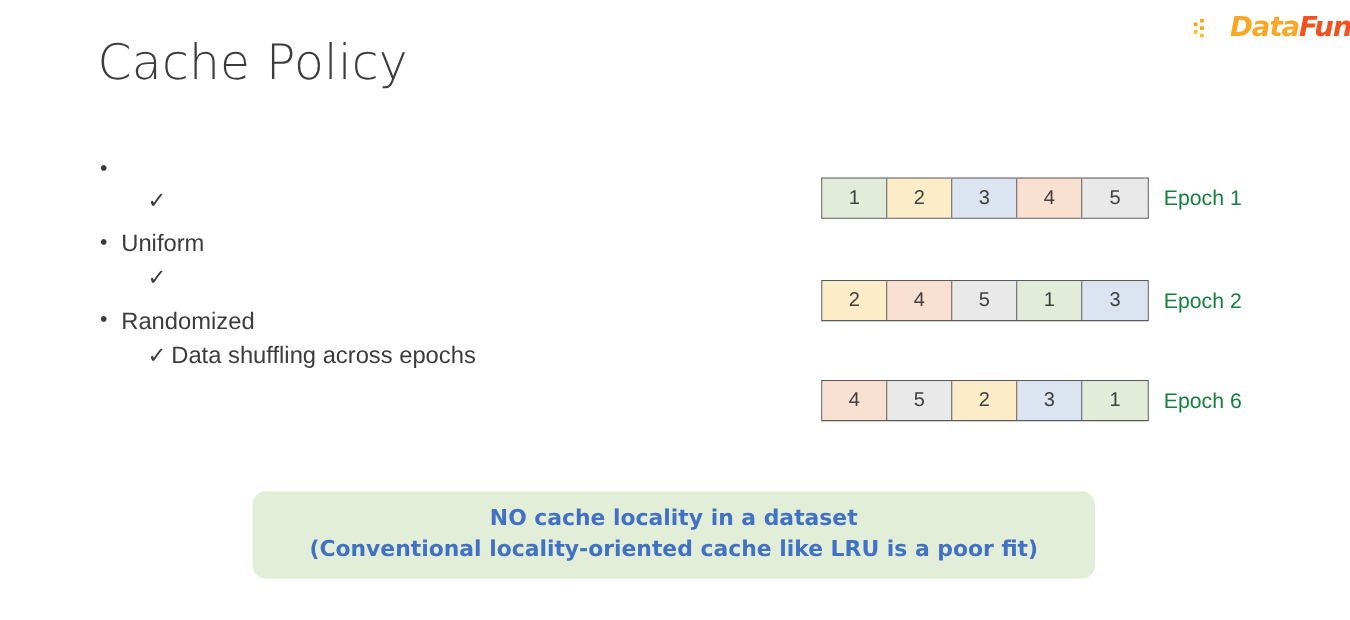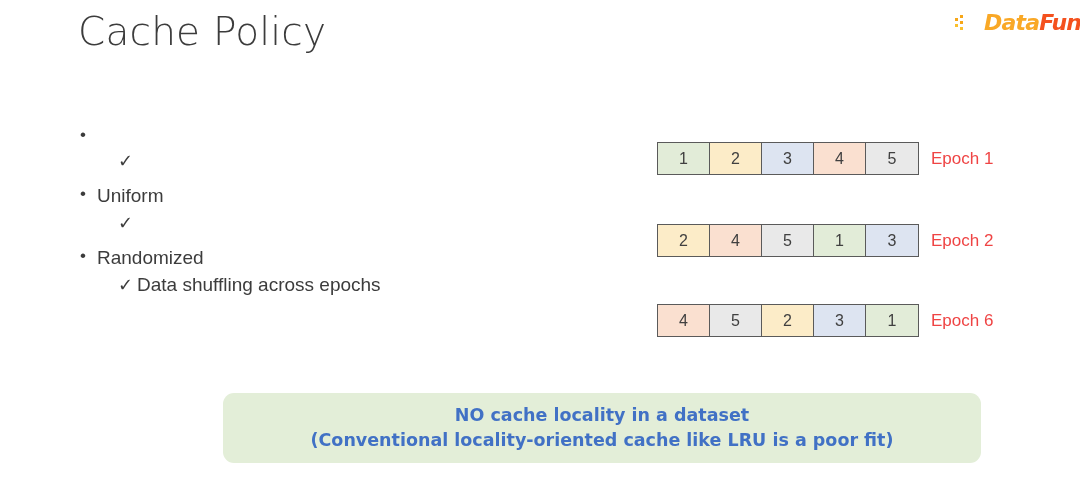--- a/index.html
+++ b/index.html
@@ -32,21 +32,21 @@
   .logo-text{
     font-family:"DejaVu Sans",sans-serif;
     font-weight:bold;font-style:italic;
     font-size:22px;letter-spacing:-0.8px;line-height:1;
   }
   .logo-data{color:#F9A826;}
   .logo-fun{color:#F4511E;}
 
   
   .title{
-    position:absolute;left:78px;top:9px;
+    position:absolute;left:78px;top:28px;
     font-size:39px;font-weight:300;
     font-family:"DejaVu Sans","Liberation Sans",sans-serif;
     color:#3c3c3c;letter-spacing:0.2px;
     white-space:nowrap;
   }
 
   
   .bullets{position:absolute;left:80px;top:124px;width:580px;}
   .b-l1{
     display:flex;align-items:flex-start;
@@ -69,33 +69,32 @@
   .strip{position:absolute;display:flex;align-items:center;}
   .strip .cells{display:flex;border:1.5px solid #5a5a5a;box-sizing:border-box;}
   .cell{
     width:52px;height:31px;box-sizing:border-box;
     display:flex;align-items:center;justify-content:center;
     font-size:16px;color:#404040;
     border-right:1.5px solid #5a5a5a;
   }
   .cell:last-child{border-right:none;}
   .ep-label{
-    margin-left:12px;font-size:17px;color:#ef4444;white-space:nowrap;
+    margin-left:12px;font-size:17px;color:#15803d;white-space:nowrap;
   }
   #strip0{left:657px;top:142px;}
   #strip1{left:657px;top:224px;}
   #strip2{left:657px;top:304px;}
 
   
   .callout{
-    position:absolute;left:202px;top:393px;width:758px;height:70px;
+    position:absolute;left:202px;top:393px;width:674px;height:70px;
     background:#e3eed8;border-radius:11px;
     display:flex;flex-direction:column;align-items:center;justify-content:center;
     box-sizing:border-box;
-    margin-left:21px;
   }
   .callout .line{
     font-size:17.5px;font-weight:bold;color:#4171c5;
     line-height:1.45;white-space:nowrap;
     font-family:"DejaVu Sans","Liberation Sans",sans-serif;
   }
 </style>
 </head>
 <body>
 

